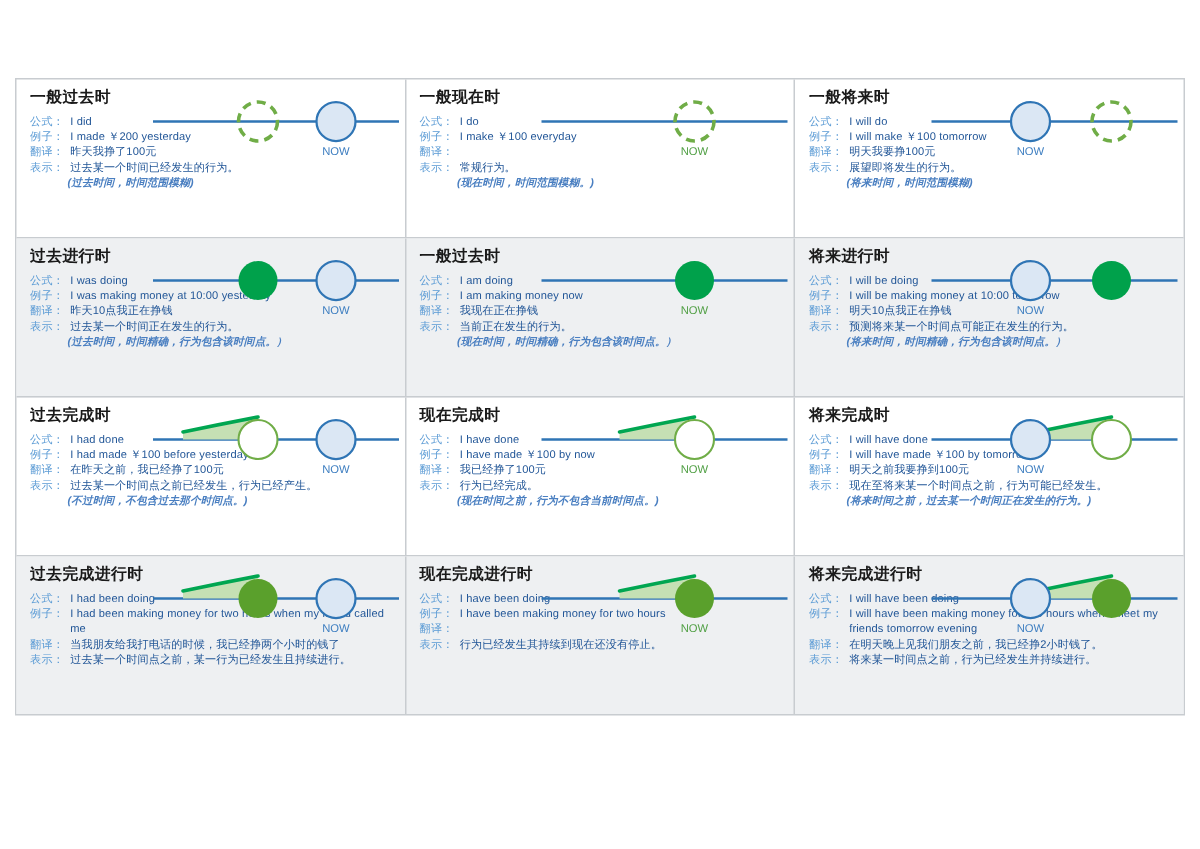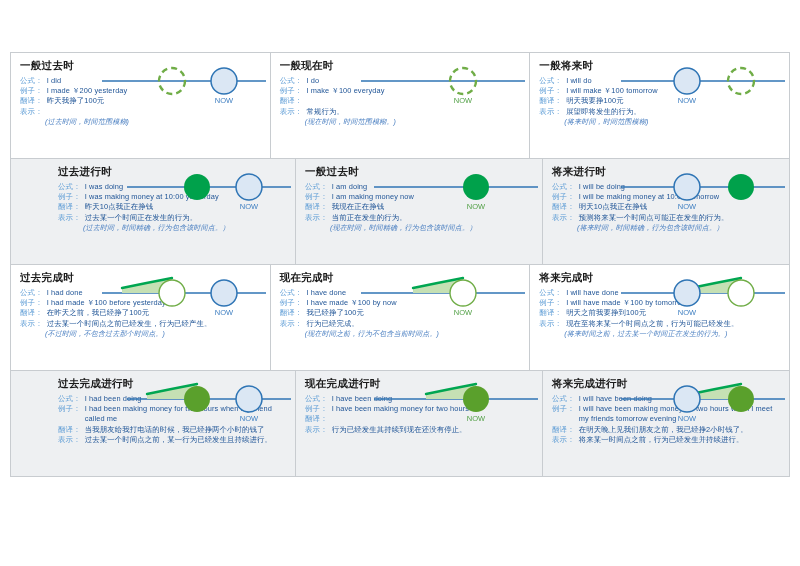--- a/index.html
+++ b/index.html
@@ -11,21 +11,21 @@
   }
   #sheet{
     position:absolute;left:10px;top:52px;
     width:780px;height:425px;
     box-sizing:border-box;
     border:1px solid #c8ccd0;
     background:#ffffff;
     display:flex;flex-direction:column;
   }
   .row{display:flex;flex:1 1 0;min-height:0;}
-  .row.shaded{background:#eef0f2;padding-left:38px;}
+  .row.shaded{background:#eef0f2;}
   .cell{
     position:relative;
     flex:1 1 0;min-width:0;
     box-sizing:border-box;
     border-right:1px solid #c8ccd0;
     padding:7px 9px 4px 9px;
     overflow:hidden;
   }
   .cell:last-child{border-right:none;}
   .row{border-bottom:1px solid #c8ccd0;}
@@ -72,20 +72,21 @@
   .val{
     flex:1 1 auto;
     color:#1f5496;
     letter-spacing:.1px;
   }
   .note{
     font-size:7.1px;line-height:10px;
     color:#4a7fc1;font-style:italic;
     margin-left:25px;
     letter-spacing:.1px;
+    font-weight:bold;
   }
 </style>
 </head>
 <body>
 
 <div id="sheet">
     <div class="row">
       <div class="cell">
         <div class="title">一般过去时</div>
         <div class="tl">
@@ -104,20 +105,21 @@
           <div class="line">
             <span class="lbl">例子：</span>
             <span class="val">I made ￥200 yesterday</span>
           </div>
           <div class="line">
             <span class="lbl">翻译：</span>
             <span class="val">昨天我挣了100元</span>
           </div>
           <div class="line">
             <span class="lbl">表示：</span>
+            <span class="val">过去某一个时间已经发生的行为。</span>
           </div>
           <div class="note">(过去时间，时间范围模糊)</div>
         </div>
       </div>
       <div class="cell">
         <div class="title">一般现在时</div>
         <div class="tl">
           <svg viewBox="0 0 168 52" width="168" height="52">
             <line x1="2" y1="24" x2="166" y2="24" stroke="#2f75b5" stroke-width="1.6"></line>
             <circle cx="104" cy="24" r="13" fill="none" stroke="#70ad47" stroke-width="2.4" stroke-dasharray="6 4"></circle>

